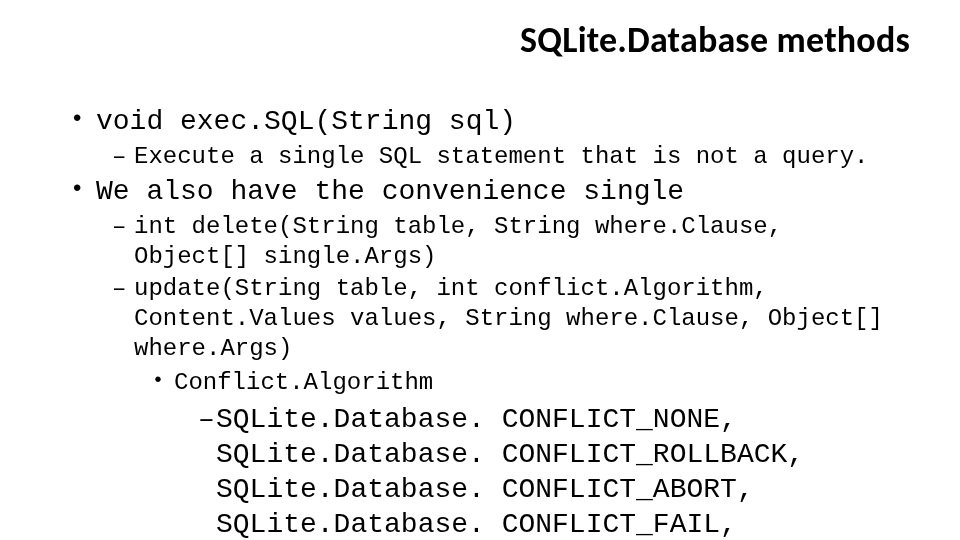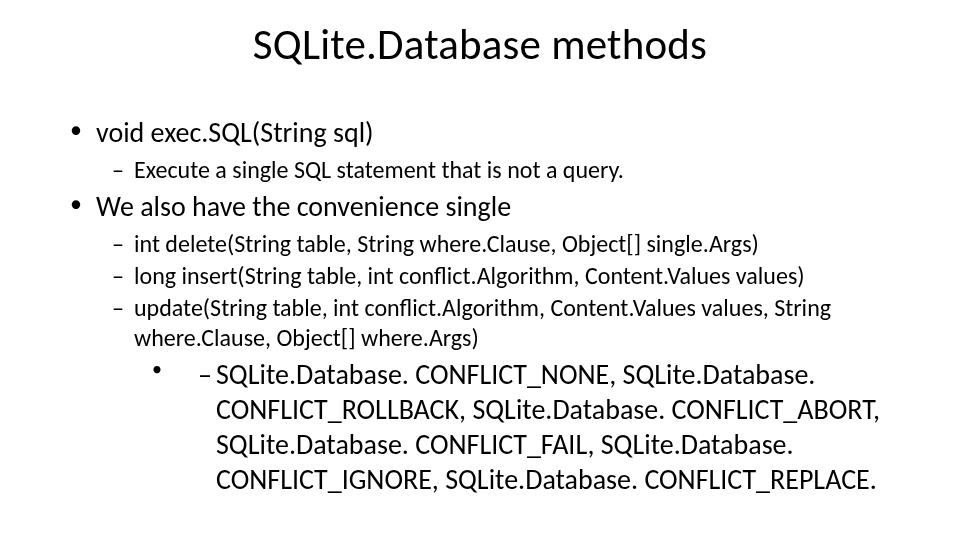--- a/index.html
+++ b/index.html
@@ -6,35 +6,36 @@
     body {
       width: 960px;
       height: 540px;
       background: #ffffff;
       font-family: Calibri, "Segoe UI", sans-serif;
       color: #000;
       padding: 18px 50px 0 50px;
       overflow: hidden;
     }
     .title {
-      text-align: center;
-      font-size: 43px;
-      font-weight: 400;
+      text-align: right;
+      font-size: 36px;
+      font-weight: 700;
       margin-bottom: 44px;
       letter-spacing: 0.2px;
     }
     ul.lvl1 {
       list-style: none;
       padding-left: 20px;
     }
     ul.lvl1 > li {
       font-size: 28px;
       margin-bottom: 4px;
       position: relative;
       padding-left: 26px;
+      font-family: Liberation Mono, monospace;
     }
     ul.lvl1 > li::before {
       content: "•";
       position: absolute;
       left: 0;
       top: 0;
       font-size: 24px;
     }
     ul.lvl2 {
       list-style: none;
@@ -104,26 +105,24 @@
       </li>
     </ul>
   </li>
   <li>
     <span>We also have the convenience single</span>
     <ul class="lvl2">
       <li>
         <span>int delete(String table, String where.Clause, Object[] single.Args)</span>
       </li>
       <li>
-        <span>long insert(String table, int conflict.Algorithm, Content.Values values)</span>
-      </li>
-      <li>
         <span>update(String table, int conflict.Algorithm, Content.Values values, String where.Clause, Object[] where.Args)</span>
         <ul class="lvl3">
           <li>
+            <span>Conflict.Algorithm</span>
             <ul class="lvl4">
               <li>
                 <span>SQLite.Database. CONFLICT_NONE, SQLite.Database. CONFLICT_ROLLBACK, SQLite.Database. CONFLICT_ABORT, SQLite.Database. CONFLICT_FAIL, SQLite.Database. CONFLICT_IGNORE, SQLite.Database. CONFLICT_REPLACE.</span>
               </li>
             </ul>
           </li>
         </ul>
       </li>
     </ul>
   </li>

